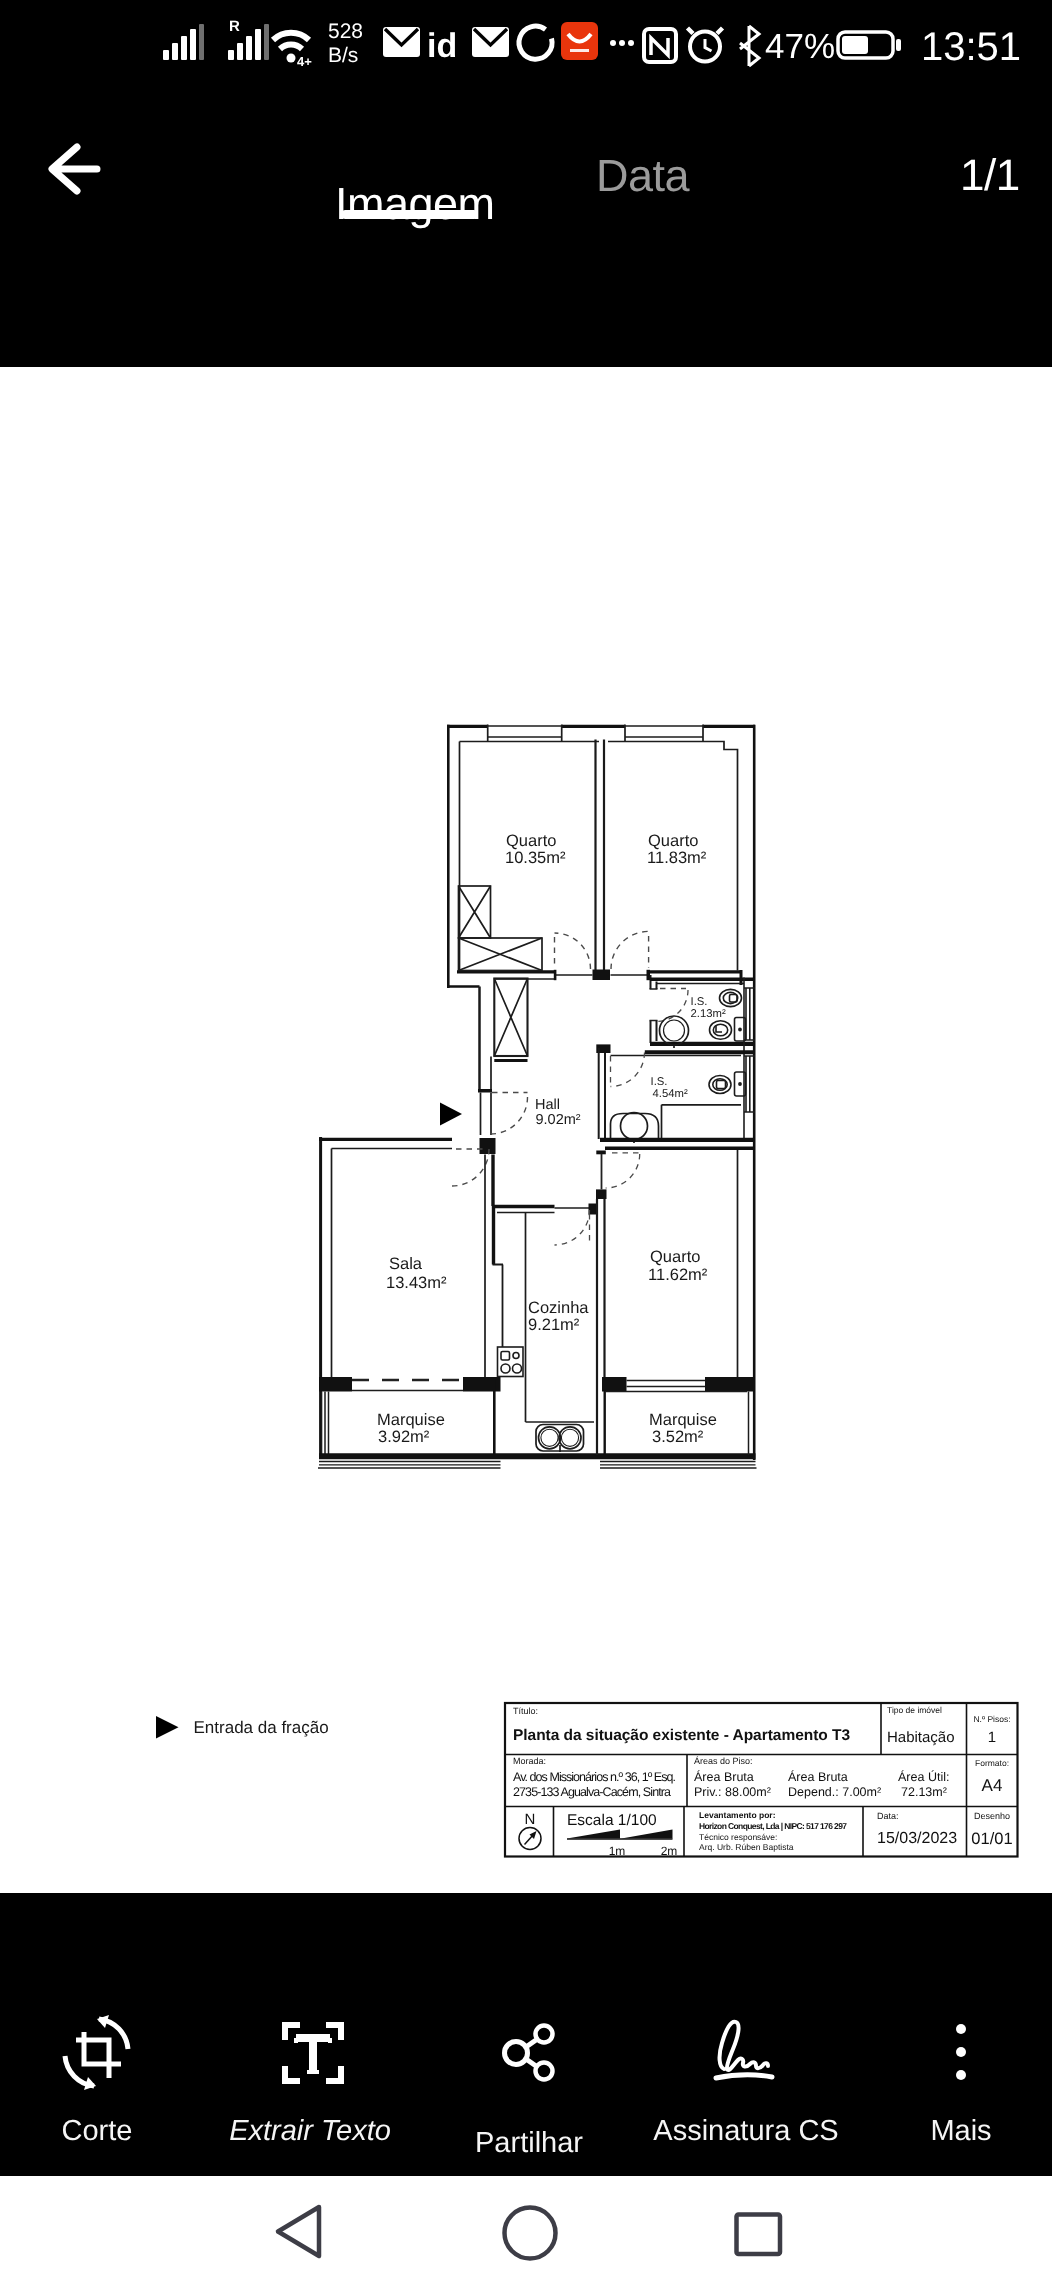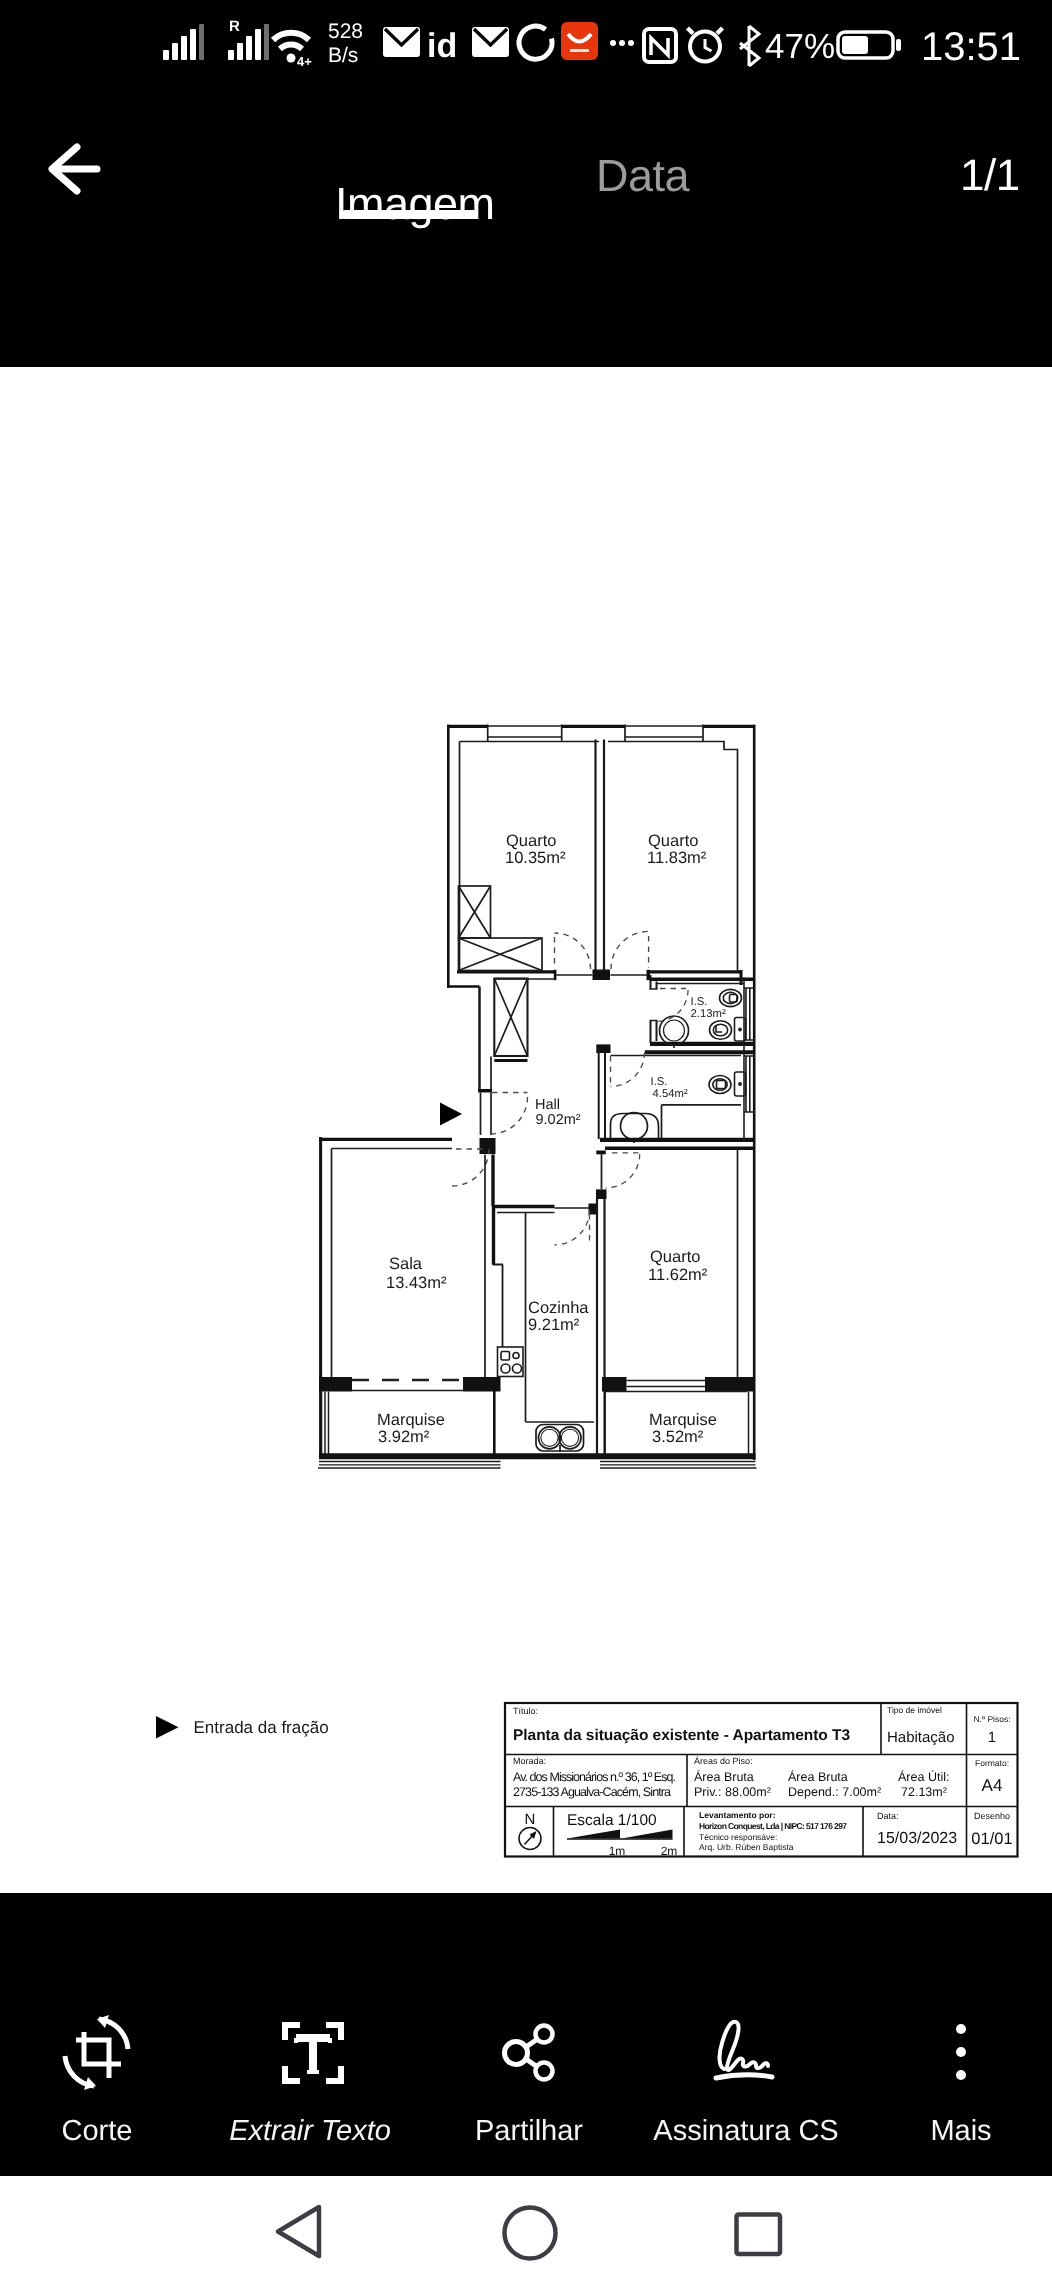--- a/index.html
+++ b/index.html
@@ -483,21 +483,21 @@
 
   <g fill="#fff">
     <circle cx="961" cy="2029" r="5"></circle>
     <circle cx="961" cy="2052" r="5"></circle>
     <circle cx="961" cy="2075" r="5"></circle>
   </g>
 </svg>
 
 <div class="toollbl" style="left:-33px;">Corte</div>
 <div class="toollbl" style="left:180px;font-style:italic;">Extrair Texto</div>
-<div class="toollbl" style="left:399px;">Partilhar</div>
+<div class="toollbl" style="left:399px;margin-top:12px;">Partilhar</div>
 <div class="toollbl" style="left:616px;">Assinatura CS</div>
 <div class="toollbl" style="left:831px;">Mais</div>
 
 <div class="navbar"></div>
 <svg class="abs" style="top:2176px;left:0" width="1052" height="100" viewBox="0 0 1052 100">
   <g fill="none" stroke="#3d3d46" stroke-width="4.5" stroke-linejoin="round">
 
     <path d="M 319 31 L 278 55.5 L 319 80 Z"></path>
 
     <circle cx="530" cy="57" r="25.5"></circle>

